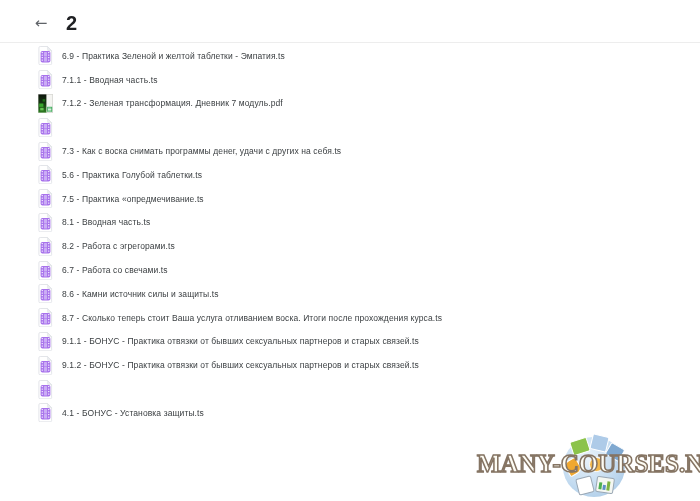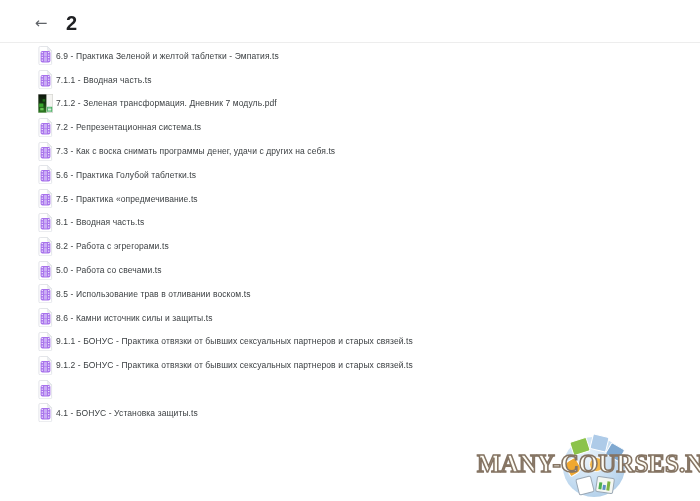--- a/index.html
+++ b/index.html
@@ -17,21 +17,21 @@
   .page-title{margin-left:14px;font-size:20px;font-weight:700;color:#202124;letter-spacing:.5px;}
   
   .top-divider{position:absolute;top:42px;left:0;width:700px;height:1px;background:#ededed;}
   
   .file-list{position:absolute;top:44px;left:0;width:700px;}
   .file-row{
     display:flex;align-items:center;height:23.8px;padding-left:38px;cursor:pointer;
   }
   .file-icon{width:15px;height:19px;flex:0 0 15px;display:block;}
   .file-name{
-    margin-left:3px;font-size:8.5px;color:#3c4043;white-space:nowrap;
+    margin-left:9px;font-size:8.5px;color:#3c4043;white-space:nowrap;
     letter-spacing:.1px;
   }
   
   .watermark{position:absolute;left:460px;top:430px;width:240px;height:71px;pointer-events:none;}
   .globe{
     position:absolute;left:103px;top:7px;width:62px;height:60px;border-radius:50%;
     background:radial-gradient(circle at 40% 35%, #eaf3fb 0%, #c3dbf0 55%, #9fc2e2 100%);
   }
   .globe .chip{position:absolute;border-radius:2px;}
   .chip.c1{left:8px;top:2px;width:16px;height:13px;background:#8bc34a;transform:rotate(-18deg);border:1px solid #fff;}
@@ -119,21 +119,20 @@
       <div class="file-row">
       <svg class="file-icon">
         <use href="#icon-pdf"></use>
       </svg>
       <span class="file-name">7.1.2 - Зеленая трансформация. Дневник 7 модуль.pdf</span>
     </div>
       <div class="file-row">
       <svg class="file-icon">
         <use href="#icon-video"></use>
       </svg>
-      <span class="file-name">7.2 - Репрезентационная система.ts</span>
     </div>
       <div class="file-row">
       <svg class="file-icon">
         <use href="#icon-video"></use>
       </svg>
       <span class="file-name">7.3 - Как с воска снимать программы денег, удачи с других на себя.ts</span>
     </div>
       <div class="file-row">
       <svg class="file-icon">
         <use href="#icon-video"></use>
@@ -155,33 +154,33 @@
       <div class="file-row">
       <svg class="file-icon">
         <use href="#icon-video"></use>
       </svg>
       <span class="file-name">8.2 - Работа с эгрегорами.ts</span>
     </div>
       <div class="file-row">
       <svg class="file-icon">
         <use href="#icon-video"></use>
       </svg>
-      <span class="file-name">5.0 - Работа со свечами.ts</span>
-    </div>
-      <div class="file-row">
-      <svg class="file-icon">
-        <use href="#icon-video"></use>
-      </svg>
-      <span class="file-name">8.5 - Использование трав в отливании воском.ts</span>
+      <span class="file-name">6.7 - Работа со свечами.ts</span>
     </div>
       <div class="file-row">
       <svg class="file-icon">
         <use href="#icon-video"></use>
       </svg>
       <span class="file-name">8.6 - Камни источник силы и защиты.ts</span>
+    </div>
+      <div class="file-row">
+      <svg class="file-icon">
+        <use href="#icon-video"></use>
+      </svg>
+      <span class="file-name">8.7 - Сколько теперь стоит Ваша услуга отливанием воска. Итоги после прохождения курса.ts</span>
     </div>
       <div class="file-row">
       <svg class="file-icon">
         <use href="#icon-video"></use>
       </svg>
       <span class="file-name">9.1.1 - БОНУС - Практика отвязки от бывших сексуальных партнеров и старых связей.ts</span>
     </div>
       <div class="file-row">
       <svg class="file-icon">
         <use href="#icon-video"></use>

